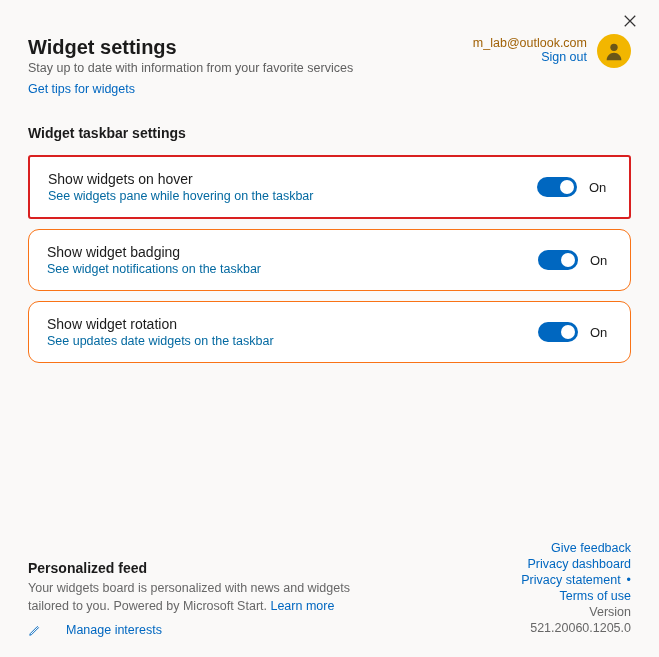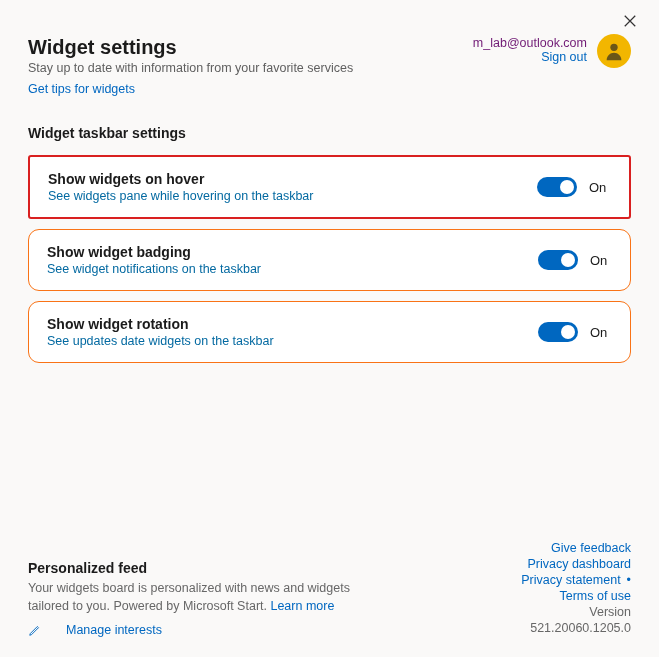--- a/index.html
+++ b/index.html
@@ -55,21 +55,21 @@
   }
   .account-block {
     display: flex;
     align-items: flex-start;
     gap: 10px;
   }
   .account-text {
     text-align: right;
     font-size: 12.5px;
   }
-  .account-email { color: #701a75; padding-left: 15px; }
+  .account-email { color: #a16207; padding-left: 15px; }
   .signout { color: #0067c0; cursor: pointer; }
   .avatar {
     width: 34px;
     height: 34px;
     border-radius: 50%;
     background: #f2b600;
     display: flex;
     align-items: center;
     justify-content: center;
     overflow: hidden;
@@ -95,21 +95,20 @@
   }
   .card.highlighted {
     border: 2.5px solid #d92020;
     border-radius: 3px;
   }
   .card-text { flex: 1; }
   .card-title {
     font-size: 14px;
     color: #1b1b1b;
     margin-bottom: 2px;
-    font-weight: bold;
   }
   .card-desc {
     font-size: 12.5px;
     color: #0369a1;
   }
   .toggle-wrap {
     display: flex;
     align-items: center;
     gap: 12px;
   }

